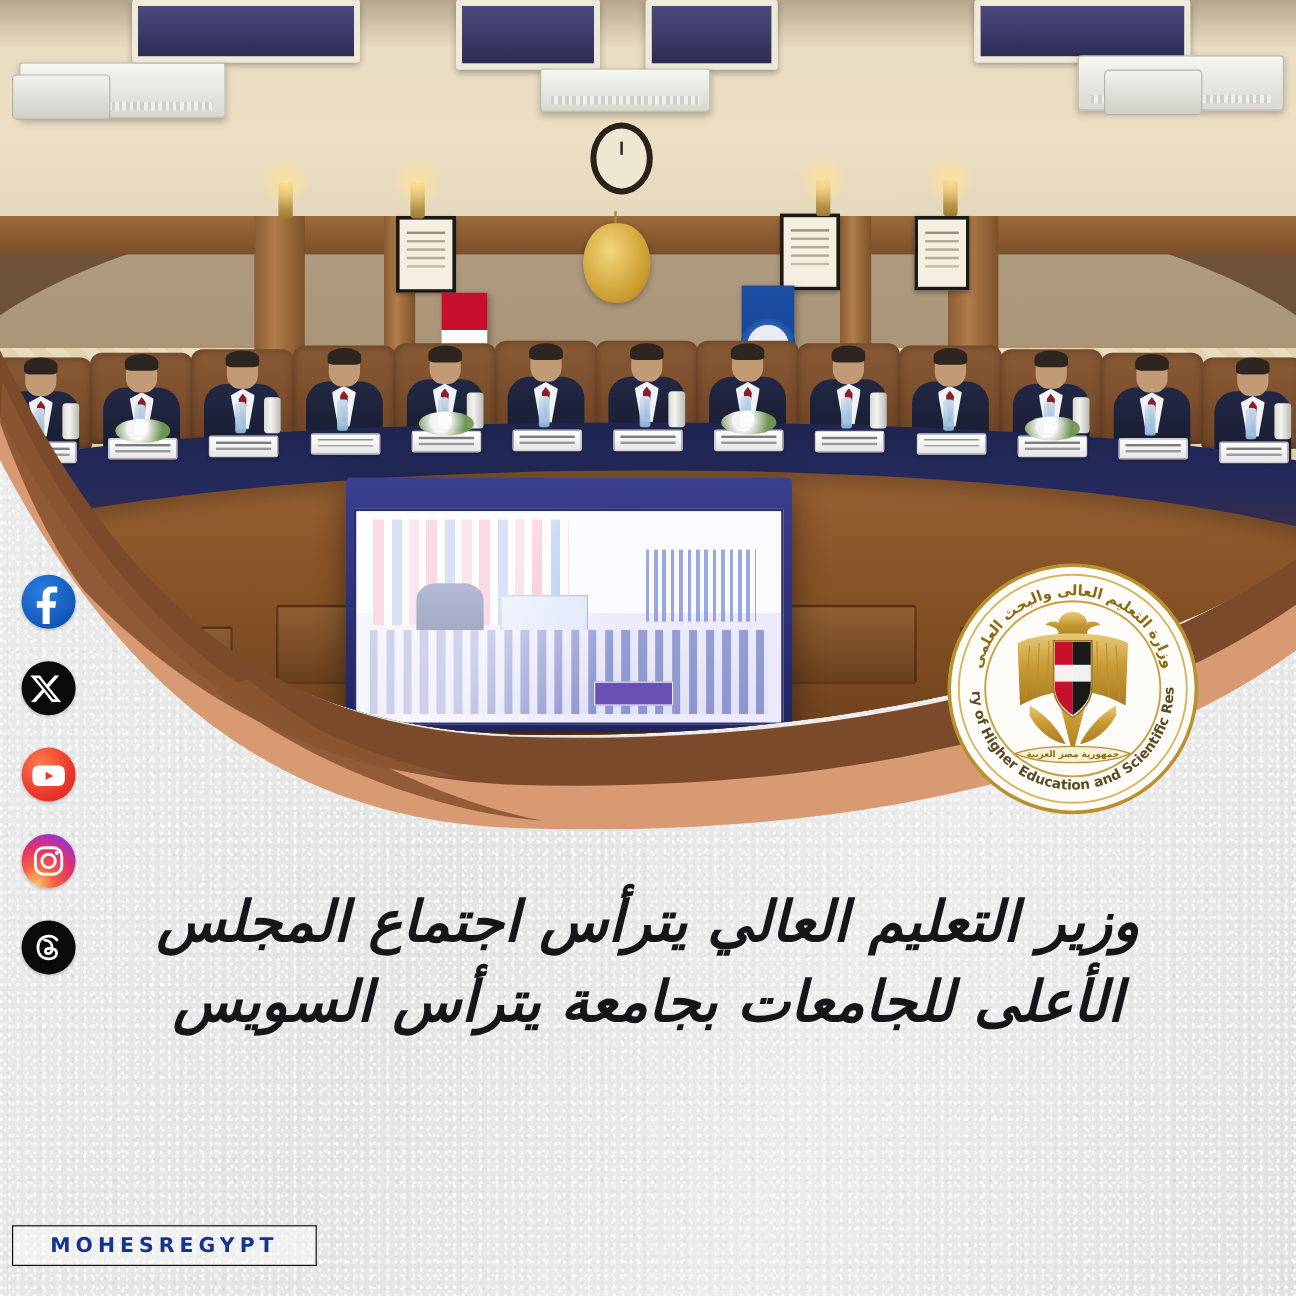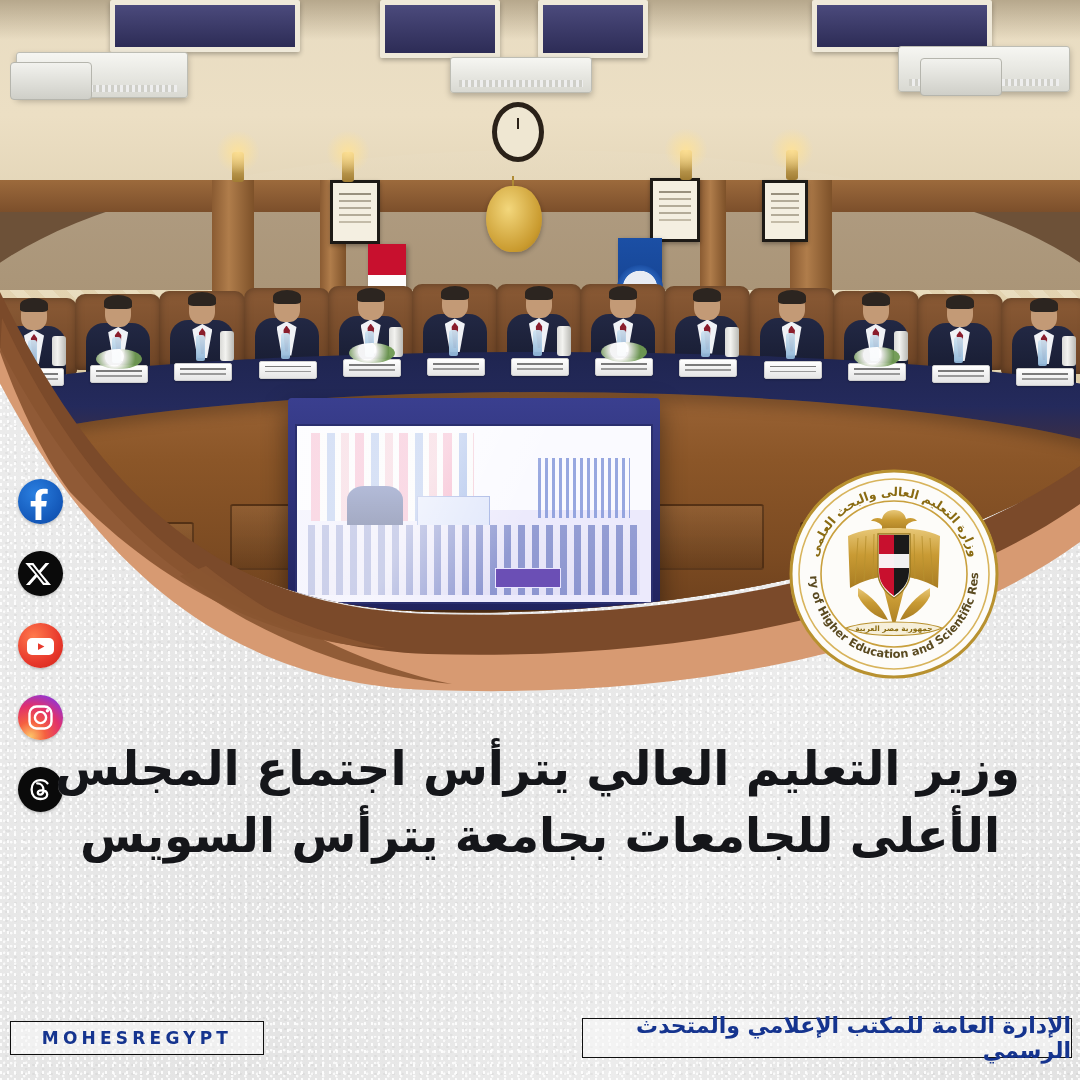--- a/index.html
+++ b/index.html
@@ -203,21 +203,21 @@
   .soc svg{display:block;}
 
   
   .headline{
     position:absolute;left:60px;top:736px;width:960px;
     text-align:center;direction:rtl;color:#15161a;
     font-weight:bold;font-size:47px;line-height:1.42;
     letter-spacing:-0.5px;
     text-shadow:0 1px 0 rgba(255,255,255,.35);
   }
-  .headline .ln{display:block;white-space:nowrap;}
+  .headline .ln{display:block;white-space:nowrap;font-style:italic;}
 
   
   .footer-left{
     position:absolute;left:10px;top:1021px;width:252px;height:32px;
     border:1.6px solid #101010;background:rgba(250,250,250,.55);
     display:flex;align-items:center;justify-content:center;
     color:#15348f;font-weight:bold;font-size:17px;letter-spacing:4.2px;
   }
   .footer-right{
     position:absolute;left:582px;top:1018px;width:488px;height:38px;
@@ -559,17 +559,14 @@
   </div>
 
   <div class="headline">
     <span class="ln">وزير التعليم العالي يترأس اجتماع المجلس</span>
     <span class="ln">الأعلى للجامعات بجامعة يترأس السويس</span>
   </div>
 
   <div class="footer-left">
     <span>MOHESREGYPT</span>
   </div>
-  <div class="footer-right">
-    <span>الإدارة العامة للمكتب الإعلامي والمتحدث الرسمي</span>
-  </div>
 
 </div>
 
 </body></html>

